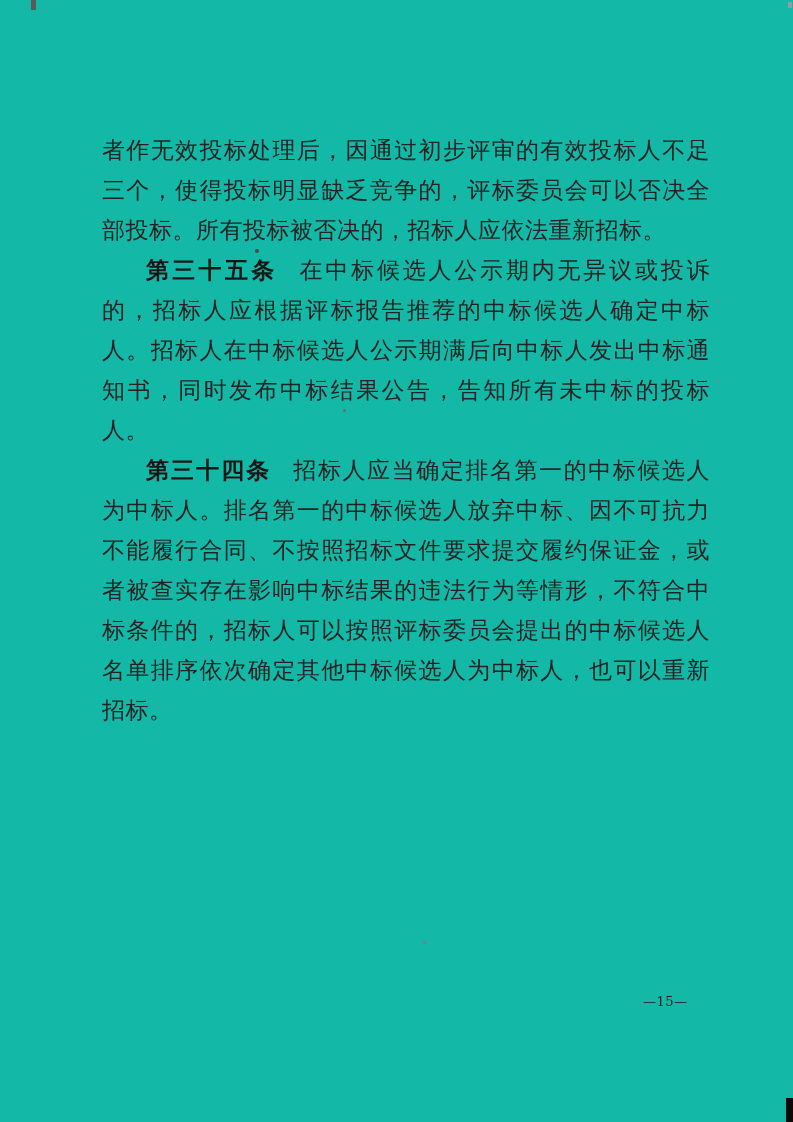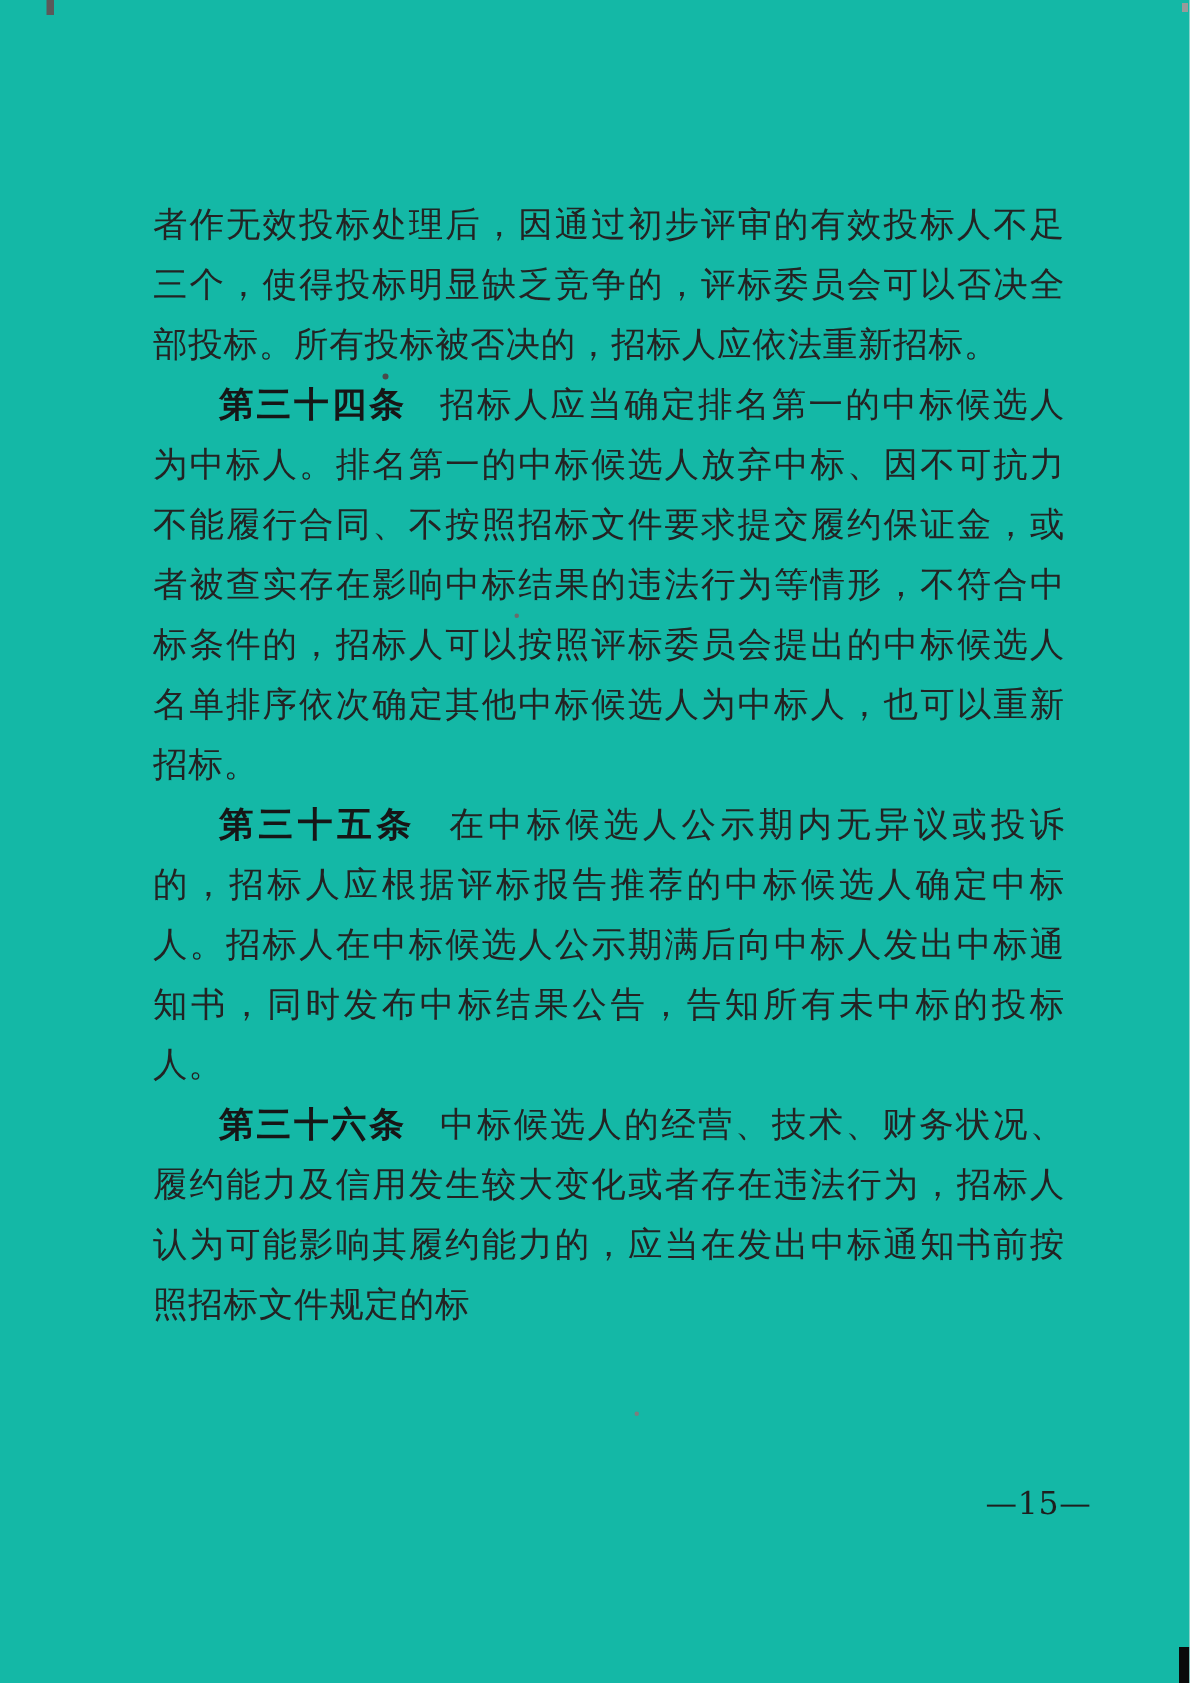--- a/index.html
+++ b/index.html
@@ -44,22 +44,22 @@
     font-family: "DejaVu Sans", "Liberation Sans", sans-serif;
     color: #141414;
     text-align: center;
     letter-spacing: 1.5px;
     white-space: nowrap;
   }
   .chapter-num { margin-right: 33px; }
   .page-number {
     position: absolute;
     top: 990px;
-    left: 657px;
-    font-size: 21px;
+    left: 643px;
+    font-size: 13px;
     line-height: 24px;
     letter-spacing: 0.5px;
     color: #1e1e1e;
     font-family: "DejaVu Serif", "Liberation Serif", serif;
   }
   
   .artifact { position: absolute; }
   .speck-topleft  { left: 31px;  top: 0;      width: 5px; height: 10px; background: #5a5a5a; }
   .speck-topright { left: 788px; top: 2px;    width: 4px; height: 6px;  background: #9a9a9a; }
   .dot-a { left: 255px; top: 249px;  width: 4px; height: 4px; background: #4a4a4a; border-radius: 50%; }
@@ -71,25 +71,24 @@
 <body>
 
 <div class="page">
 
   <div class="text-column">
 
     <p class="body-text intro">者作无效投标处理后，因通过初步评审的有效投标人不足三个，使得投标明显缺乏竞争的，评标委员会可以否决全部投标。所有投标被否决的，招标人应依法重新招标。</p>
 
 
 
+    <p class="body-text article"><span class="article-num">第三十五条</span><span>在中标候选人公示期内无异议或投诉的，招标人应根据评标报告推荐的中标候选人确定中标人。招标人在中标候选人公示期满后向中标人发出中标通知书，同时发布中标结果公告，告知所有未中标的投标人。</span></p>
+
     <p class="body-text article"><span class="article-num">第三十四条</span><span>招标人应当确定排名第一的中标候选人为中标人。排名第一的中标候选人放弃中标、因不可抗力不能履行合同、不按照招标文件要求提交履约保证金，或者被查实存在影响中标结果的违法行为等情形，不符合中标条件的，招标人可以按照评标委员会提出的中标候选人名单排序依次确定其他中标候选人为中标人，也可以重新招标。</span></p>
 
-    <p class="body-text article"><span class="article-num">第三十五条</span><span>在中标候选人公示期内无异议或投诉的，招标人应根据评标报告推荐的中标候选人确定中标人。招标人在中标候选人公示期满后向中标人发出中标通知书，同时发布中标结果公告，告知所有未中标的投标人。</span></p>
-
-    <p class="body-text article"><span class="article-num">第三十六条</span><span>中标候选人的经营、技术、财务状况、履约能力及信用发生较大变化或者存在违法行为，招标人认为可能影响其履约能力的，应当在发出中标通知书前按照招标文件规定的标</span></p>
 
   </div>
 
   <div class="page-number">—15—</div>
 
   <div class="artifact speck-topleft"></div>
   <div class="artifact speck-topright"></div>
   <div class="artifact dot-a"></div>
   <div class="artifact dot-b"></div>
   <div class="artifact dot-c"></div>

